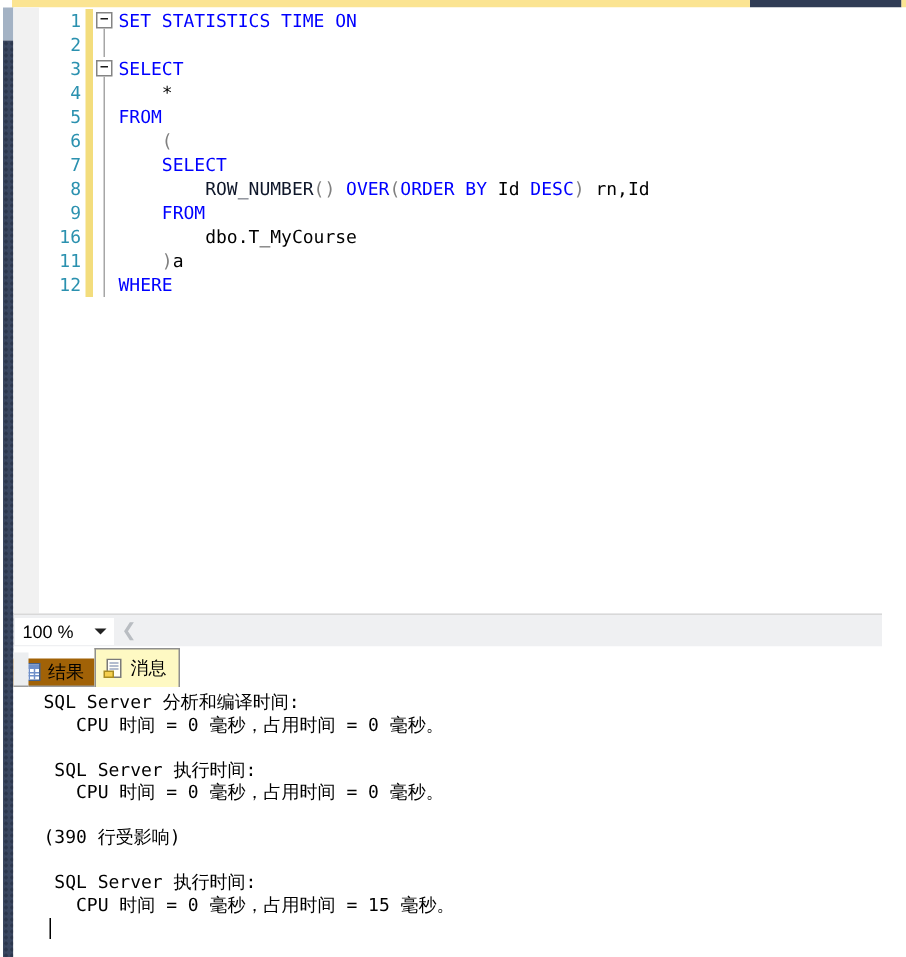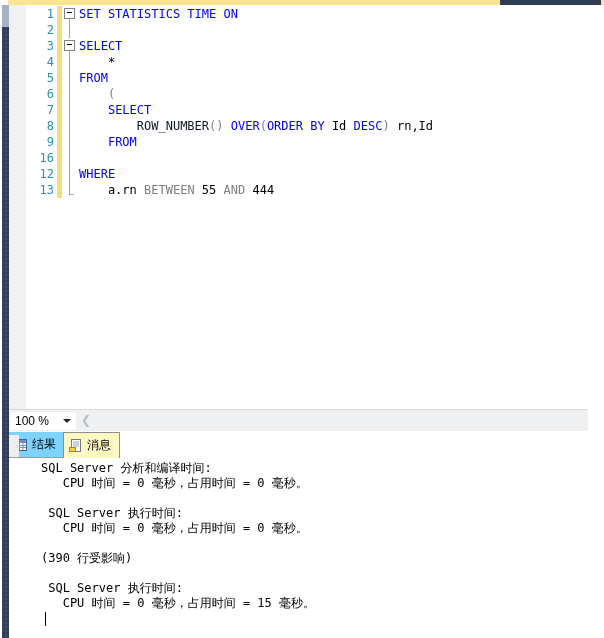--- a/index.html
+++ b/index.html
@@ -48,28 +48,28 @@
   .hscrollbar{flex:1;height:100%;position:relative;}
   .scroll-left-glyph{position:absolute;left:5px;top:3px;color:#b9bdc2;font-size:12px;
             font-family:"Liberation Sans","DejaVu Sans",sans-serif;}
 
   
   .results-pane{position:absolute;left:9px;top:431px;right:0;bottom:0;background:#fff;}
   .tab-strip{position:relative;height:27px;display:flex;align-items:flex-end;padding-left:0;}
   .tabwell-bg{position:absolute;left:0;top:4px;bottom:0;width:10px;background:#eceef0;border-bottom:1px solid #9c9c9c;box-sizing:border-box;}
   .tab{display:flex;align-items:center;gap:4px;font-size:12px;cursor:default;box-sizing:border-box;
        font-family:"DejaVu Sans Mono","Liberation Mono",monospace;}
-  .tab.unselected{background:#7dd3fc;height:26px;padding:0 7px 0 3px;border-bottom:1px solid #9c9c9c;}
+  .tab.unselected{background:#a16207;height:19px;padding:0 7px 0 3px;border-bottom:1px solid #9c9c9c;}
   .tab.selected{background:#fef9c3;height:26px;padding:0 8px 0 4px;border:1px solid #8f8f8f;border-bottom:none;position:relative;z-index:2;}
   .tab-label{white-space:nowrap;}
   .tab-icon{display:inline-flex;}
 
   
   .messages{position:absolute;left:0;top:27px;right:0;bottom:0;background:#fff;
-            font-size:12px;line-height:15px;white-space:pre;padding:3px 0 0 32px;color:#000;}
+            font-size:12px;line-height:15px;white-space:pre;padding:3px 0 0 20px;color:#000;}
   .msg-line{height:15px;}
   .caret{width:1px;height:14px;background:#000;margin-left:4px;margin-top:1px;}
 </style>
 </head>
 <body>
 
 <div class="screen">
 
   <div class="top-edge">
     <div class="seg-yellow"></div>
@@ -150,34 +150,35 @@
           <span class="ln">9</span>
           <span class="chg"></span>
           <span class="outline oline"></span>
           <span class="code"><span class="pl">    </span><span class="kw">FROM</span></span>
         </div>
         <div class="code-line">
           <span class="im"></span>
           <span class="ln">16</span>
           <span class="chg"></span>
           <span class="outline oline"></span>
+          <span class="code"><span class="pl">        dbo.T_MyCourse</span></span>
+        </div>
+        <div class="code-line">
+          <span class="im"></span>
+          <span class="ln">11</span>
+          <span class="chg"></span>
+          <span class="outline oline"></span>
+          <span class="code"><span class="pl">    </span><span class="op">)</span><span class="pl">a</span></span>
         </div>
         <div class="code-line">
           <span class="im"></span>
           <span class="ln">12</span>
           <span class="chg"></span>
           <span class="outline oline"></span>
           <span class="code"><span class="kw">WHERE</span></span>
-        </div>
-        <div class="code-line">
-          <span class="im"></span>
-          <span class="ln">13</span>
-          <span class="chg"></span>
-          <span class="outline oend"></span>
-          <span class="code"><span class="pl">    a.rn </span><span class="op">BETWEEN</span><span class="pl"> 55 </span><span class="op">AND</span><span class="pl"> 444</span></span>
         </div>
       </div>
   </div>
 
   <div class="scroll-row">
     <div class="zoom-combo">
       <span class="zval">100 %</span>
       <span class="dd-arrow"></span>
     </div>
     <div class="hscrollbar">

